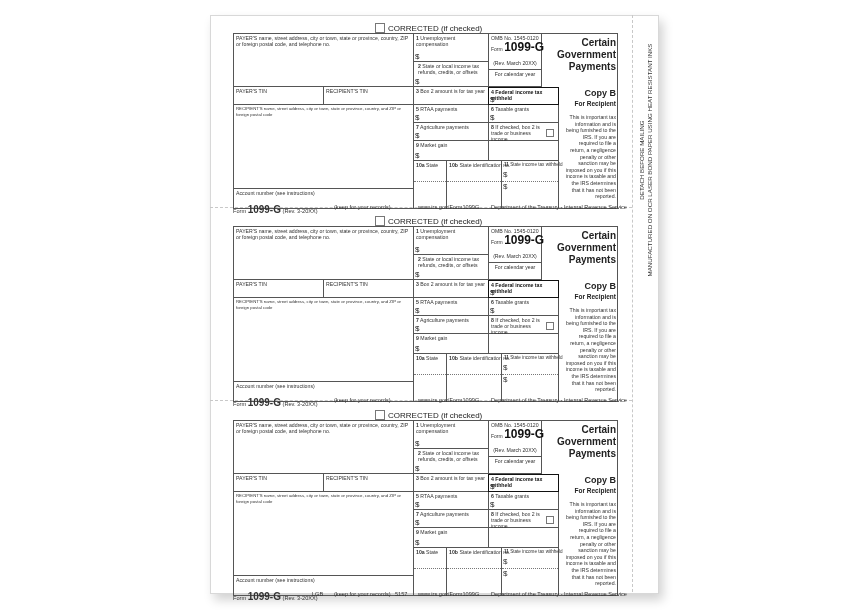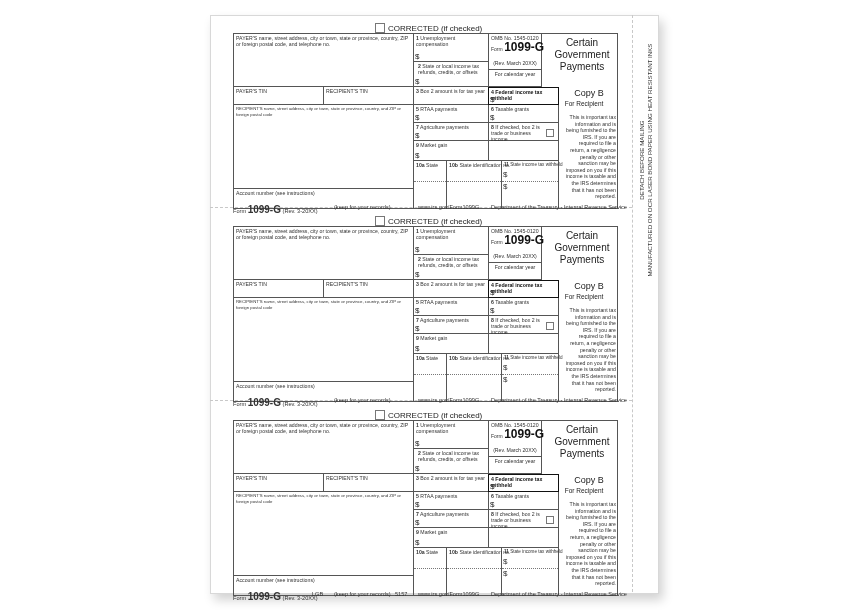--- a/index.html
+++ b/index.html
@@ -10,21 +10,21 @@
   .sidetext{position:absolute;left:633px;top:15px;width:24px;height:290px;}
   .sidetext .rot{position:absolute;left:12px;top:145px;transform:translate(-50%,-50%) rotate(-90deg);white-space:nowrap;font-size:6.2px;line-height:7.5px;text-align:center;color:#333;}
   .copy{position:absolute;left:0;width:868px;height:193px;}
   .corr{position:absolute;left:375px;top:0;font-size:8px;color:#222;display:flex;align-items:center;}
   .corr .cb{width:8px;height:8px;border:1px solid #777;margin-right:3px;background:#fff;}
   .form{position:absolute;left:233px;top:10px;width:385px;height:176px;border:1px solid #555;box-sizing:border-box;}
   .cell{position:absolute;box-sizing:border-box;border-color:#555;border-style:solid;border-width:0;font-size:5.2px;line-height:6px;color:#333;}
   .lbl{position:absolute;left:2px;top:1px;right:2px;}
   .lbl b{font-weight:bold;}
   .dol{position:absolute;left:1px;bottom:0px;font-size:8px;line-height:9px;color:#222;}
-  .right-title{position:absolute;font-weight:normal;text-align:center;}
+  .right-title{position:absolute;font-weight:bold;text-align:right;}
   .footer{position:absolute;top:181px;font-size:5.6px;color:#333;white-space:nowrap;}
   .footer .big{font-size:10px;font-weight:bold;}
   .dashrow{position:absolute;left:0;right:0;border-top:1px dotted #777;}
   .smallcb{position:absolute;width:6px;height:6px;border:1px solid #777;background:#fff;}
 </style>
 </head>
 <body>
 
 <div class="paper"></div>
 <div class="vperf"></div>

